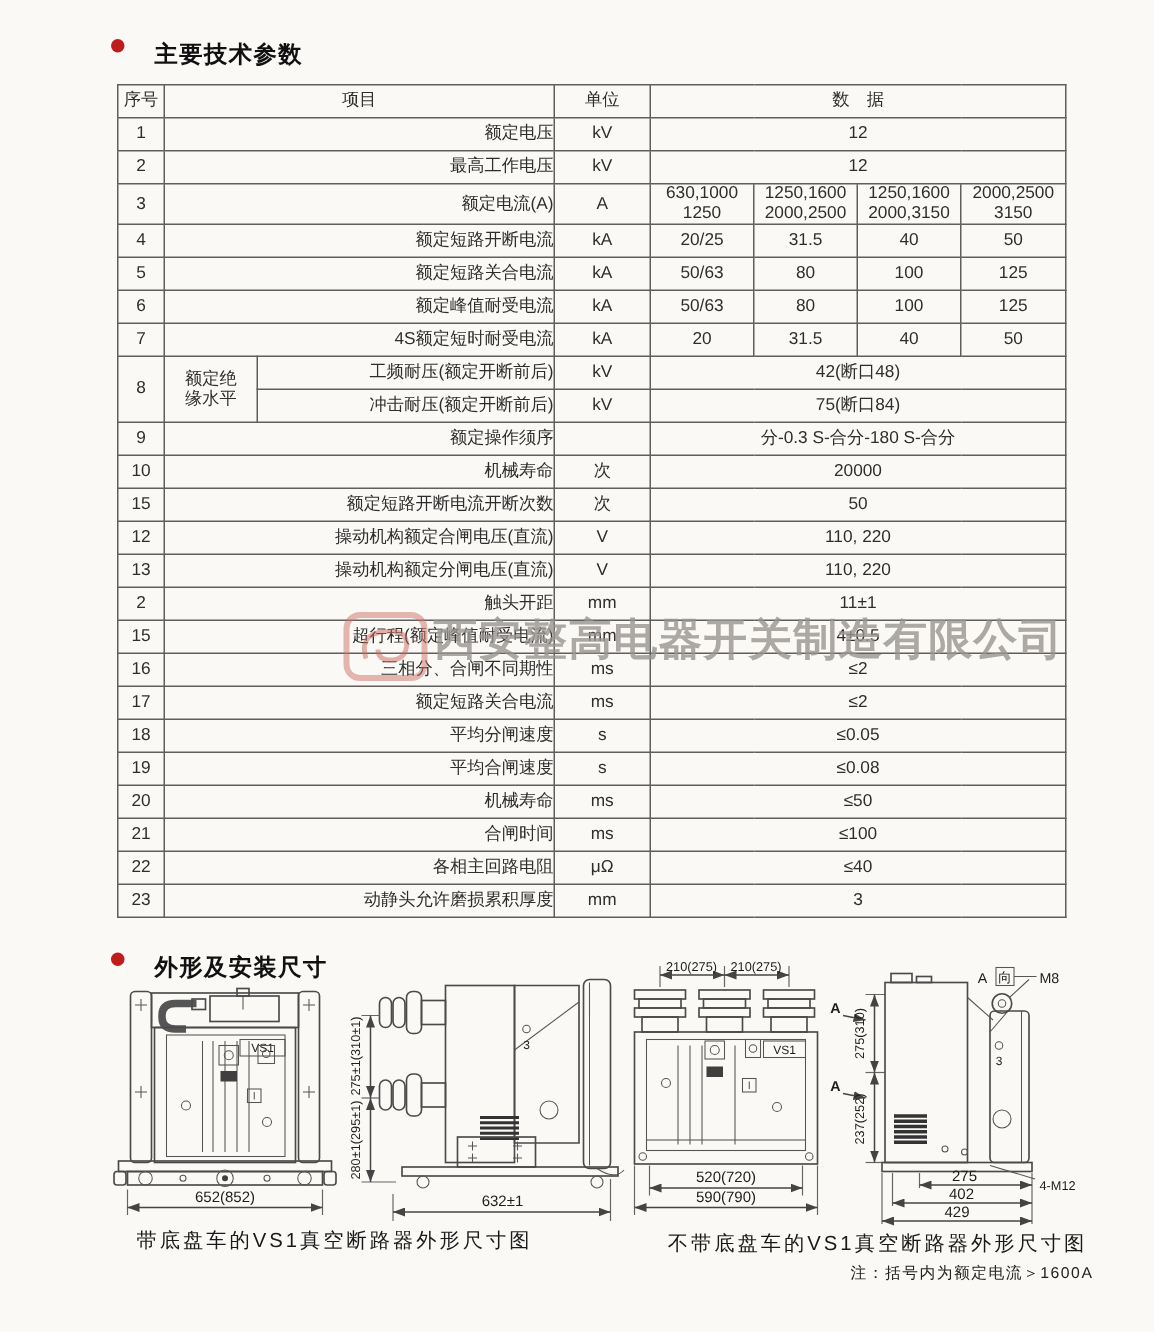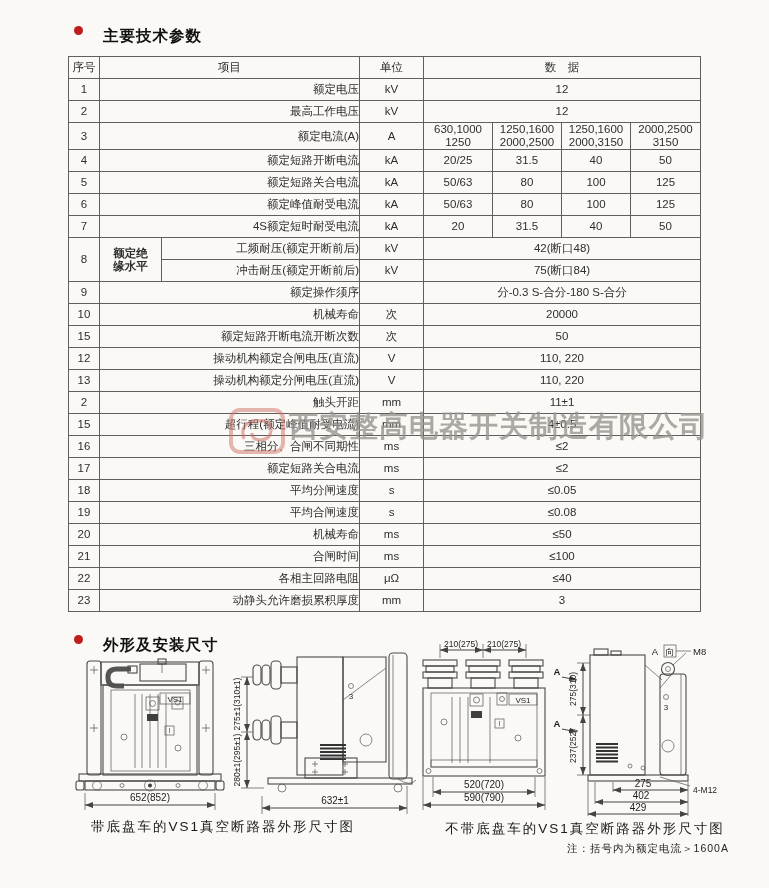--- a/index.html
+++ b/index.html
@@ -8,29 +8,29 @@
     background:#faf9f6;
     font-family:"Liberation Sans","DejaVu Sans",sans-serif;
     color:#2e2e2e;
   }
   .sec-title{position:absolute;display:flex;align-items:flex-start;gap:20px;}
   .sec-title .dot{width:9px;height:9px;border-radius:50%;background:#bf1d1d;}
   .sec-title .txt{font-size:15.5px;font-weight:bold;color:#111;letter-spacing:1px;}
   #sec1{left:74px;top:26px;}
   #sec2{left:74px;top:635px;}
 
-  #main-table{position:absolute;left:68px;top:56px;border-collapse:collapse;table-layout:fixed;width:632px;background:transparent;}
+  #main-table{position:absolute;left:78px;top:56px;border-collapse:collapse;table-layout:fixed;width:632px;background:transparent;}
   #main-table td,#main-table th{border:1px solid #5f5f5f;padding:0;font-size:11.5px;font-weight:normal;color:#2e2e2e;line-height:1.15;height:21px;overflow:hidden;}
   .c-no{text-align:center;}
   .c-item{text-align:right;padding-left:13px !important;margin-top:12px;}
   .c-center{text-align:center;}
   .pre{white-space:pre-line;}
   .sm{font-size:10.5px;}
   tr.tall td{height:30px;}
-  .ins-wrap{width:44px;margin:0 auto;text-align:center;font-weight:bold;}
+  .ins-wrap{width:44px;margin:0 auto;text-align:center;}
 
   #watermark{position:absolute;left:0;top:0;width:745px;height:888px;pointer-events:none;z-index:6;}
   #wm-logo{position:absolute;left:228px;top:407px;opacity:.5;}
   #wm-cn{position:absolute;left:289px;top:407px;font-size:29px;font-weight:600;color:rgba(152,148,144,.8);letter-spacing:1px;white-space:nowrap;}
   #wm-en{position:absolute;left:296px;top:443px;font-size:12px;font-weight:bold;color:rgba(160,156,152,.85);letter-spacing:.5px;white-space:nowrap;}
 
   #figures{position:absolute;left:0;top:636px;z-index:2;}
   .ol{fill:none;stroke:#4a4a4a;stroke-width:1.1;}
   .thin{fill:none;stroke:#555;stroke-width:.7;}
   .dk{fill:#3f3f3f;stroke:none;}

